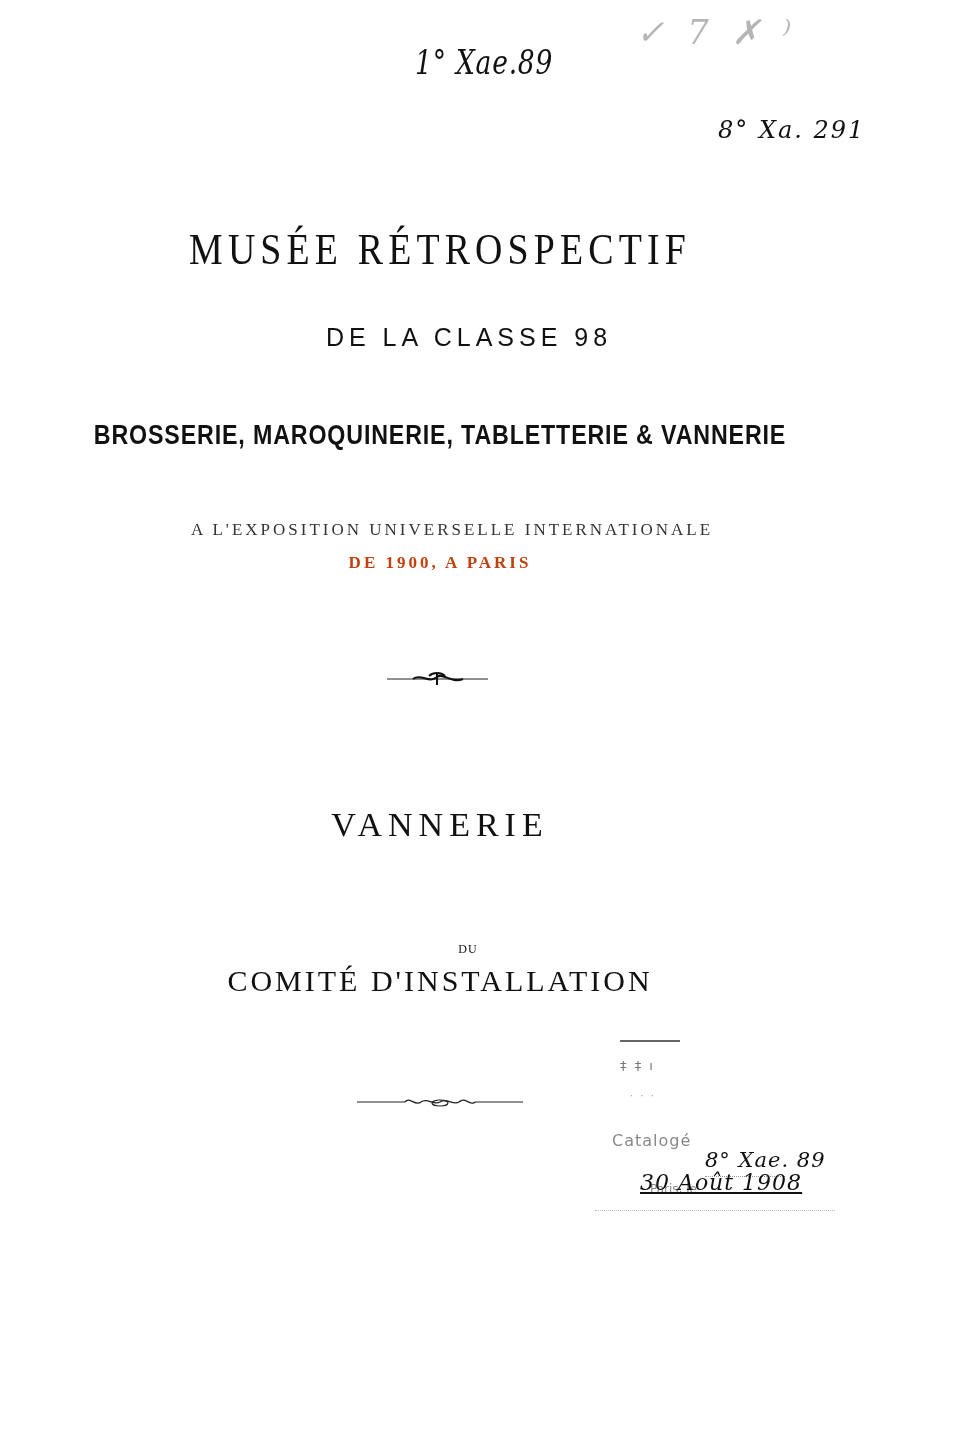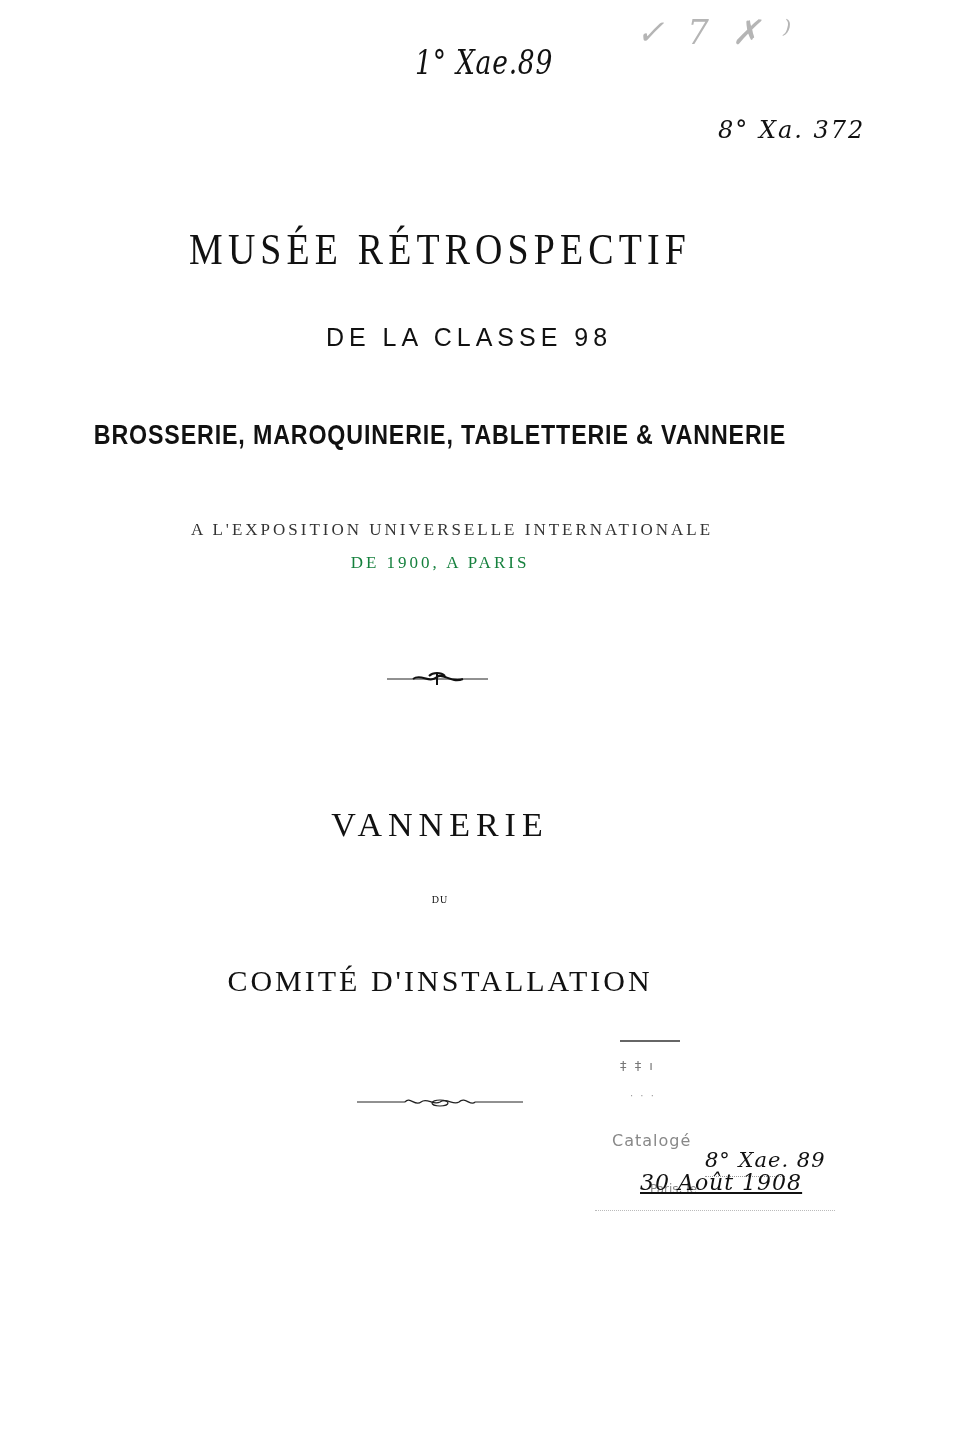--- a/index.html
+++ b/index.html
@@ -11,45 +11,45 @@
     #shelf-mark-top { left: 415px; top: 42px; font-size: 34px; letter-spacing: 1px; transform: scaleX(0.78); transform-origin: left top; }
     #scribble-top { left: 636px; top: 12px; font-size: 34px; letter-spacing: 6px; }
     #shelf-mark-right { left: 718px; top: 116px; font-size: 24px; letter-spacing: 2px; }
 
     .center { left: 0; width: 880px; text-align: center; white-space: nowrap; }
 
     #title-main { top: 224px; left: 0; width: 880px; font-family: "Liberation Serif", serif; font-size: 44px; letter-spacing: 6px; font-weight: normal; transform: scaleX(0.86); transform-origin: 440px 0; }
     #title-classe { top: 323px; font-family: "Liberation Sans", sans-serif; font-size: 25px; letter-spacing: 5px; margin-left: 29px; }
     #title-sections { top: 420px; font-family: "Liberation Sans", sans-serif; font-weight: bold; font-size: 27px; letter-spacing: 1px; transform: scaleX(0.86); transform-origin: 440px 0; }
     #title-expo-1 { top: 520px; font-family: "Liberation Serif", serif; font-size: 17px; letter-spacing: 3px; color: #333; margin-left: 12px; }
-    #title-expo-2 { top: 553px; font-family: "Liberation Serif", serif; font-size: 17px; letter-spacing: 3px; color: #15803d; }
+    #title-expo-2 { top: 553px; font-family: "Liberation Serif", serif; font-size: 17px; letter-spacing: 3px; color: #c2410c; font-weight: bold; }
 
     #ornament-1 { left: 385px; top: 668px; width: 105px; height: 20px; }
     #rapport { top: 806px; font-family: "Liberation Serif", serif; font-size: 34px; letter-spacing: 6px; }
-    #du { top: 894px; font-family: "Liberation Serif", serif; font-size: 10px; letter-spacing: 1px; }
+    #du { top: 942px; font-family: "Liberation Serif", serif; font-size: 12px; letter-spacing: 1px; padding-left: 28px; }
     #comite { top: 964px; font-family: "Liberation Serif", serif; font-size: 30px; letter-spacing: 3px; }
     #ornament-2 { left: 355px; top: 1093px; width: 170px; height: 18px; }
 
     #stamp { left: 565px; top: 1035px; width: 280px; height: 185px; }
     #stamp-header { left: 620px; top: 1040px; width: 60px; height: 3px; border-top: 2px solid #666; }
     #stamp-glyphs { left: 620px; top: 1058px; font-family: "DejaVu Sans", sans-serif; font-size: 13px; color: #777; letter-spacing: 2px; }
     #stamp-dots { left: 630px; top: 1090px; font-family: "DejaVu Sans", sans-serif; font-size: 10px; color: #999; letter-spacing: 2px; }
     #stamp-catalog-label { left: 612px; top: 1125px; font-family: "DejaVu Sans", sans-serif; font-size: 16px; color: #888; letter-spacing: 1px; margin-top: 6px; }
     #stamp-catalog-value { left: 705px; top: 1140px; font-size: 21px; letter-spacing: 1px; margin-top: 8px; }
     #stamp-date-label { left: 608px; top: 1182px; font-family: "DejaVu Sans", sans-serif; font-size: 12px; color: #888; margin-left: 42px; }
     #stamp-date-value { left: 640px; top: 1170px; font-size: 22px; letter-spacing: 1px; text-decoration: underline; }
     #stamp-underline { left: 705px; top: 1176px; width: 80px; border-top: 1px dotted #999; }
     #stamp-border { left: 595px; top: 1210px; width: 240px; border-top: 1px dotted #bbb; }
   </style>
 </head>
 <body>
 
 <div id="shelf-mark-top" class="abs hand">1° Xae.89</div>
 <div id="scribble-top" class="abs hand faint">✓ 7 ✗ ⁾</div>
-<div id="shelf-mark-right" class="abs hand">8° Xa. 372</div>
+<div id="shelf-mark-right" class="abs hand">8° Xa. 291</div>
 
 <div id="title-main" class="abs" style="text-align:center;white-space:nowrap;">MUSÉE RÉTROSPECTIF</div>
 <div id="title-classe" class="abs center">DE LA CLASSE 98</div>
 <div id="title-sections" class="abs center">BROSSERIE, MAROQUINERIE, TABLETTERIE &amp; VANNERIE</div>
 <div id="title-expo-1" class="abs center">A L'EXPOSITION UNIVERSELLE INTERNATIONALE</div>
 <div id="title-expo-2" class="abs center">DE 1900, A PARIS</div>
 
 <svg id="ornament-1" class="abs" viewBox="0 0 105 20">
   <line x1="2" y1="11" x2="103" y2="11" stroke="#222" stroke-width="1"></line>
   <path d="M28 11 C36 5, 44 16, 52 9 C58 4, 66 16, 78 11" fill="none" stroke="#111" stroke-width="2"></path>

